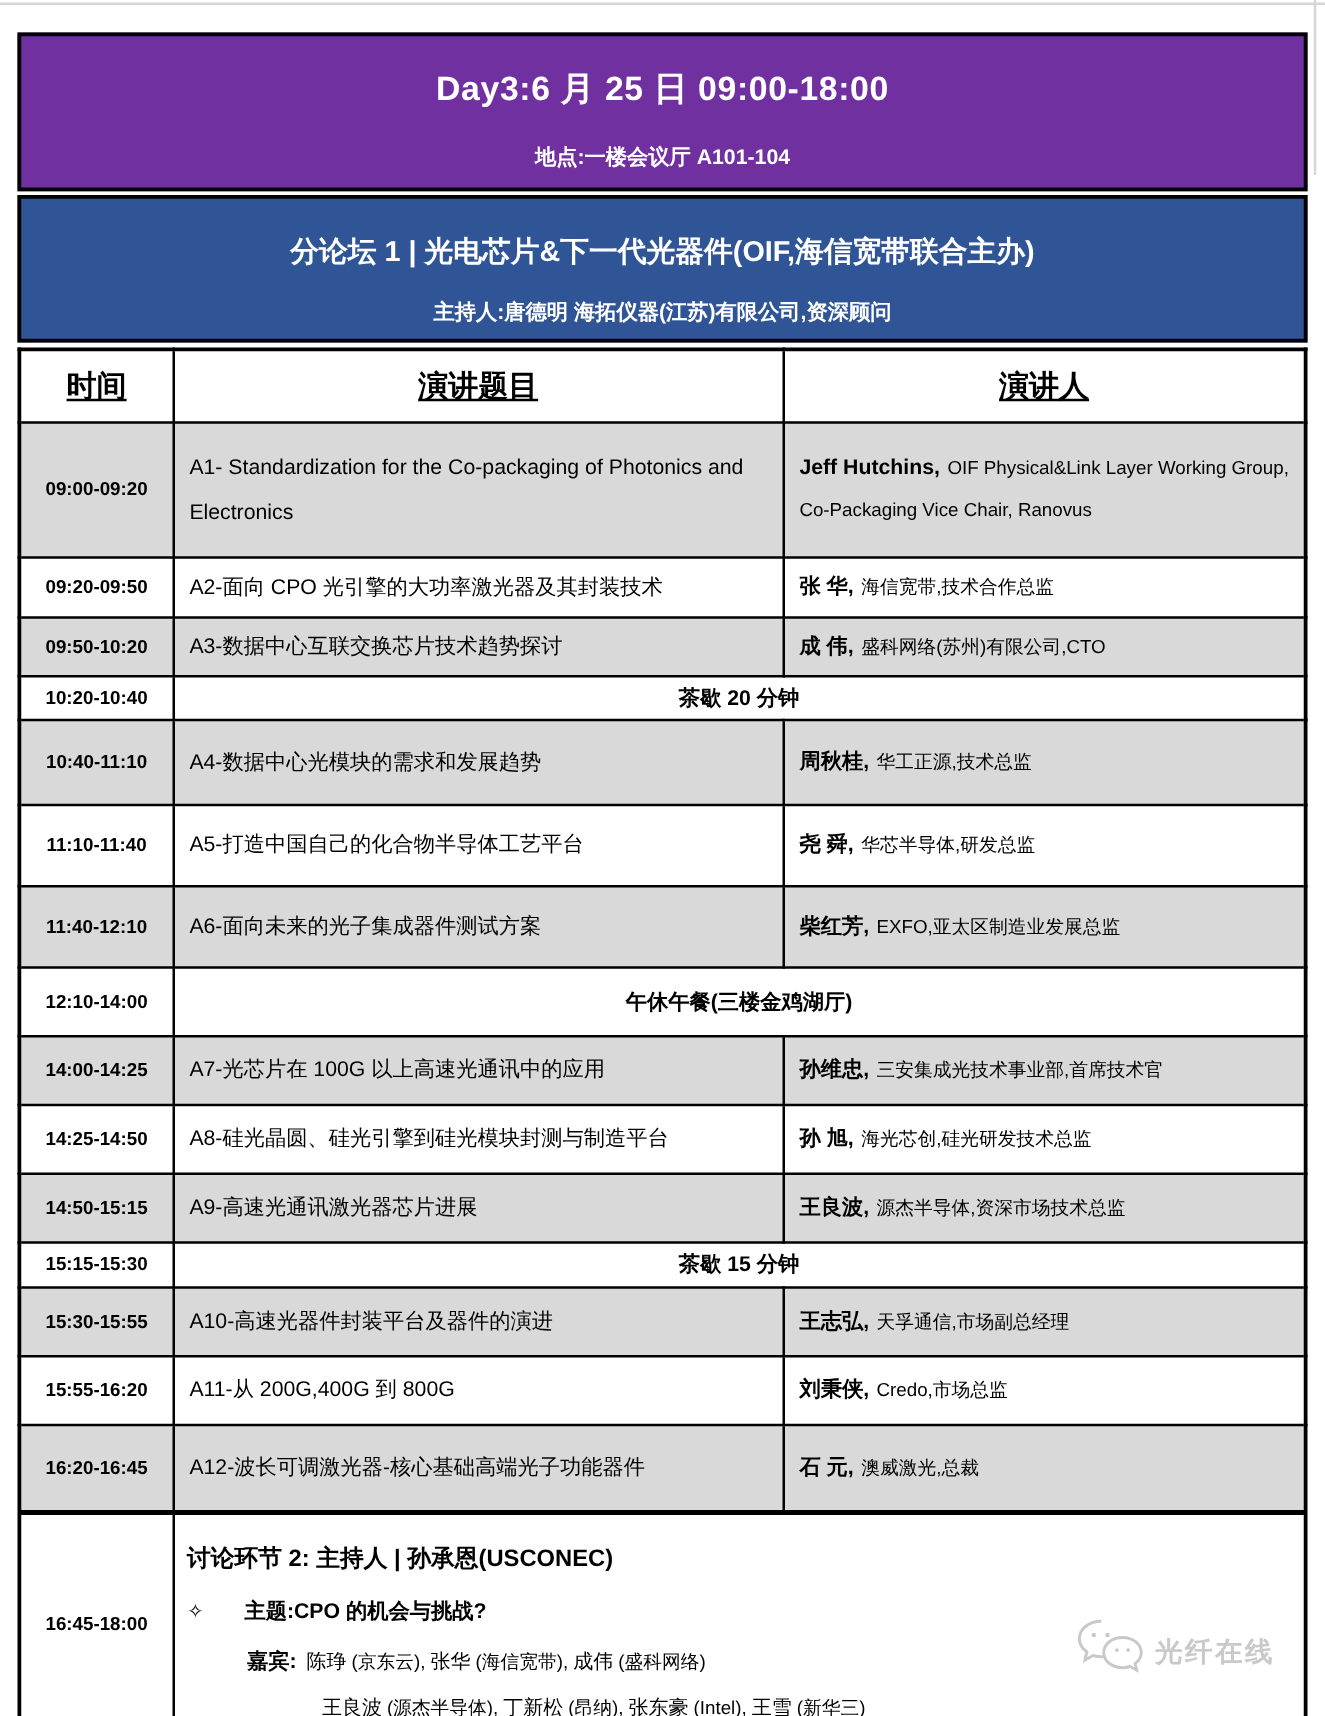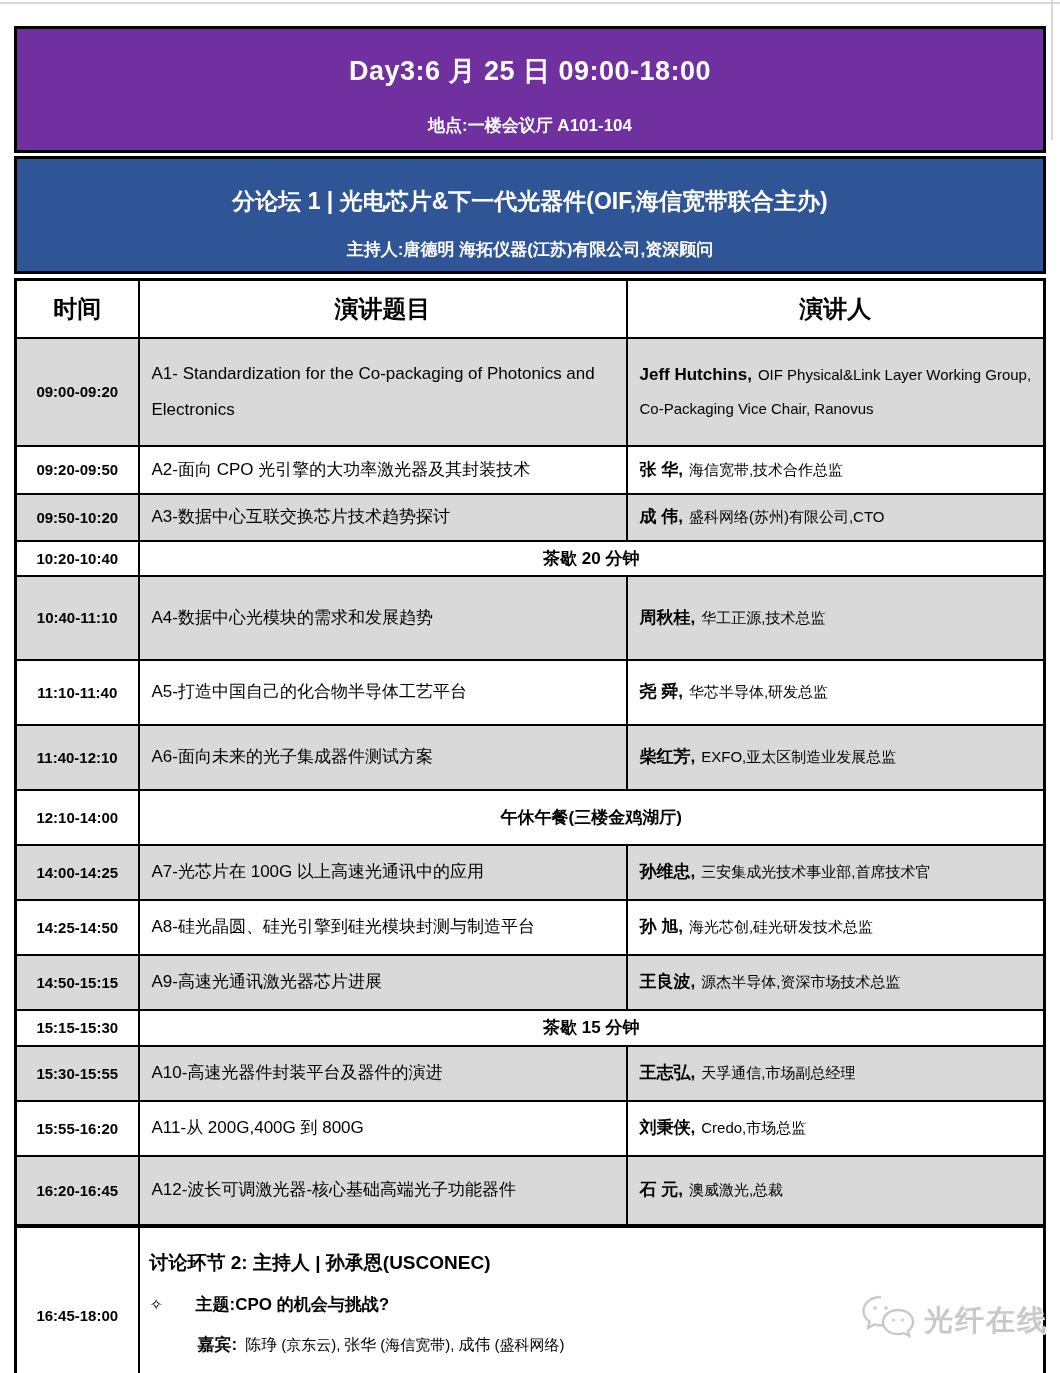--- a/index.html
+++ b/index.html
@@ -29,21 +29,21 @@
   table.agenda {
     border-collapse: collapse;
     width: 100%;
     margin-top: 4px;
     table-layout: fixed;
   }
   table.agenda { border: 3px solid #000; }
   table.agenda th, table.agenda td { border: 2px solid #000; }
   table.agenda th {
     height: 58px; font-size: 24px; font-weight: bold;
-    background: #fff; text-align: center; vertical-align: middle;
+    background: #fff; text-align: center; vertical-align: middle; text-decoration: underline;
   }
   td.time {
     text-align: center; vertical-align: middle;
     font-weight: bold; font-size: 15px;
     padding: 2px;
   }
   td.title {
     font-weight: normal; font-size: 17px;
     padding: 4px 10px 4px 12px; line-height: 36px;
     vertical-align: middle;
@@ -70,21 +70,21 @@
   .g-label { font-weight: bold; font-size: 17px; margin-right: 8px; }
   .g-name { font-weight: normal; font-size: 16px; margin-right: 4px; }
   .g-org { font-size: 15px; margin-right: 4px; }
 
   .watermark {
     position: absolute; left: 860px; top: 1294px;
     display: flex; align-items: center;
     opacity: 0.95;
   }
   .wm-text {
-    font-size: 29px; font-weight: bold; color: #c7c7c7;
+    font-size: 22px; font-weight: bold; color: #c7c7c7;
     letter-spacing: 2px; margin-left: 6px;
     text-shadow: 1px 1px 0 #ffffff;
   }
 </style>
 </head>
 <body>
 
 <div class="top-rule"></div>
 <div class="right-rule"></div>
 
@@ -126,21 +126,21 @@
       </tr>
       <tr class="gray" style="height:47px">
         <td class="time">09:50-10:20</td>
         <td class="title">A3-数据中心互联交换芯片技术趋势探讨</td>
         <td class="speaker"><span class="spk-name">成 伟,</span><span class="spk-info">盛科网络(苏州)有限公司,CTO</span></td>
       </tr>
       <tr style="height:35px">
         <td class="time">10:20-10:40</td>
         <td class="break" colspan="2">茶歇 20 分钟</td>
       </tr>
-      <tr class="gray" style="height:84px">
+      <tr class="gray" style="height:68px">
         <td class="time">10:40-11:10</td>
         <td class="title">A4-数据中心光模块的需求和发展趋势</td>
         <td class="speaker"><span class="spk-name">周秋桂,</span><span class="spk-info">华工正源,技术总监</span></td>
       </tr>
       <tr style="height:65px">
         <td class="time">11:10-11:40</td>
         <td class="title">A5-打造中国自己的化合物半导体工艺平台</td>
         <td class="speaker"><span class="spk-name">尧 舜,</span><span class="spk-info">华芯半导体,研发总监</span></td>
       </tr>
       <tr class="gray" style="height:65px">

